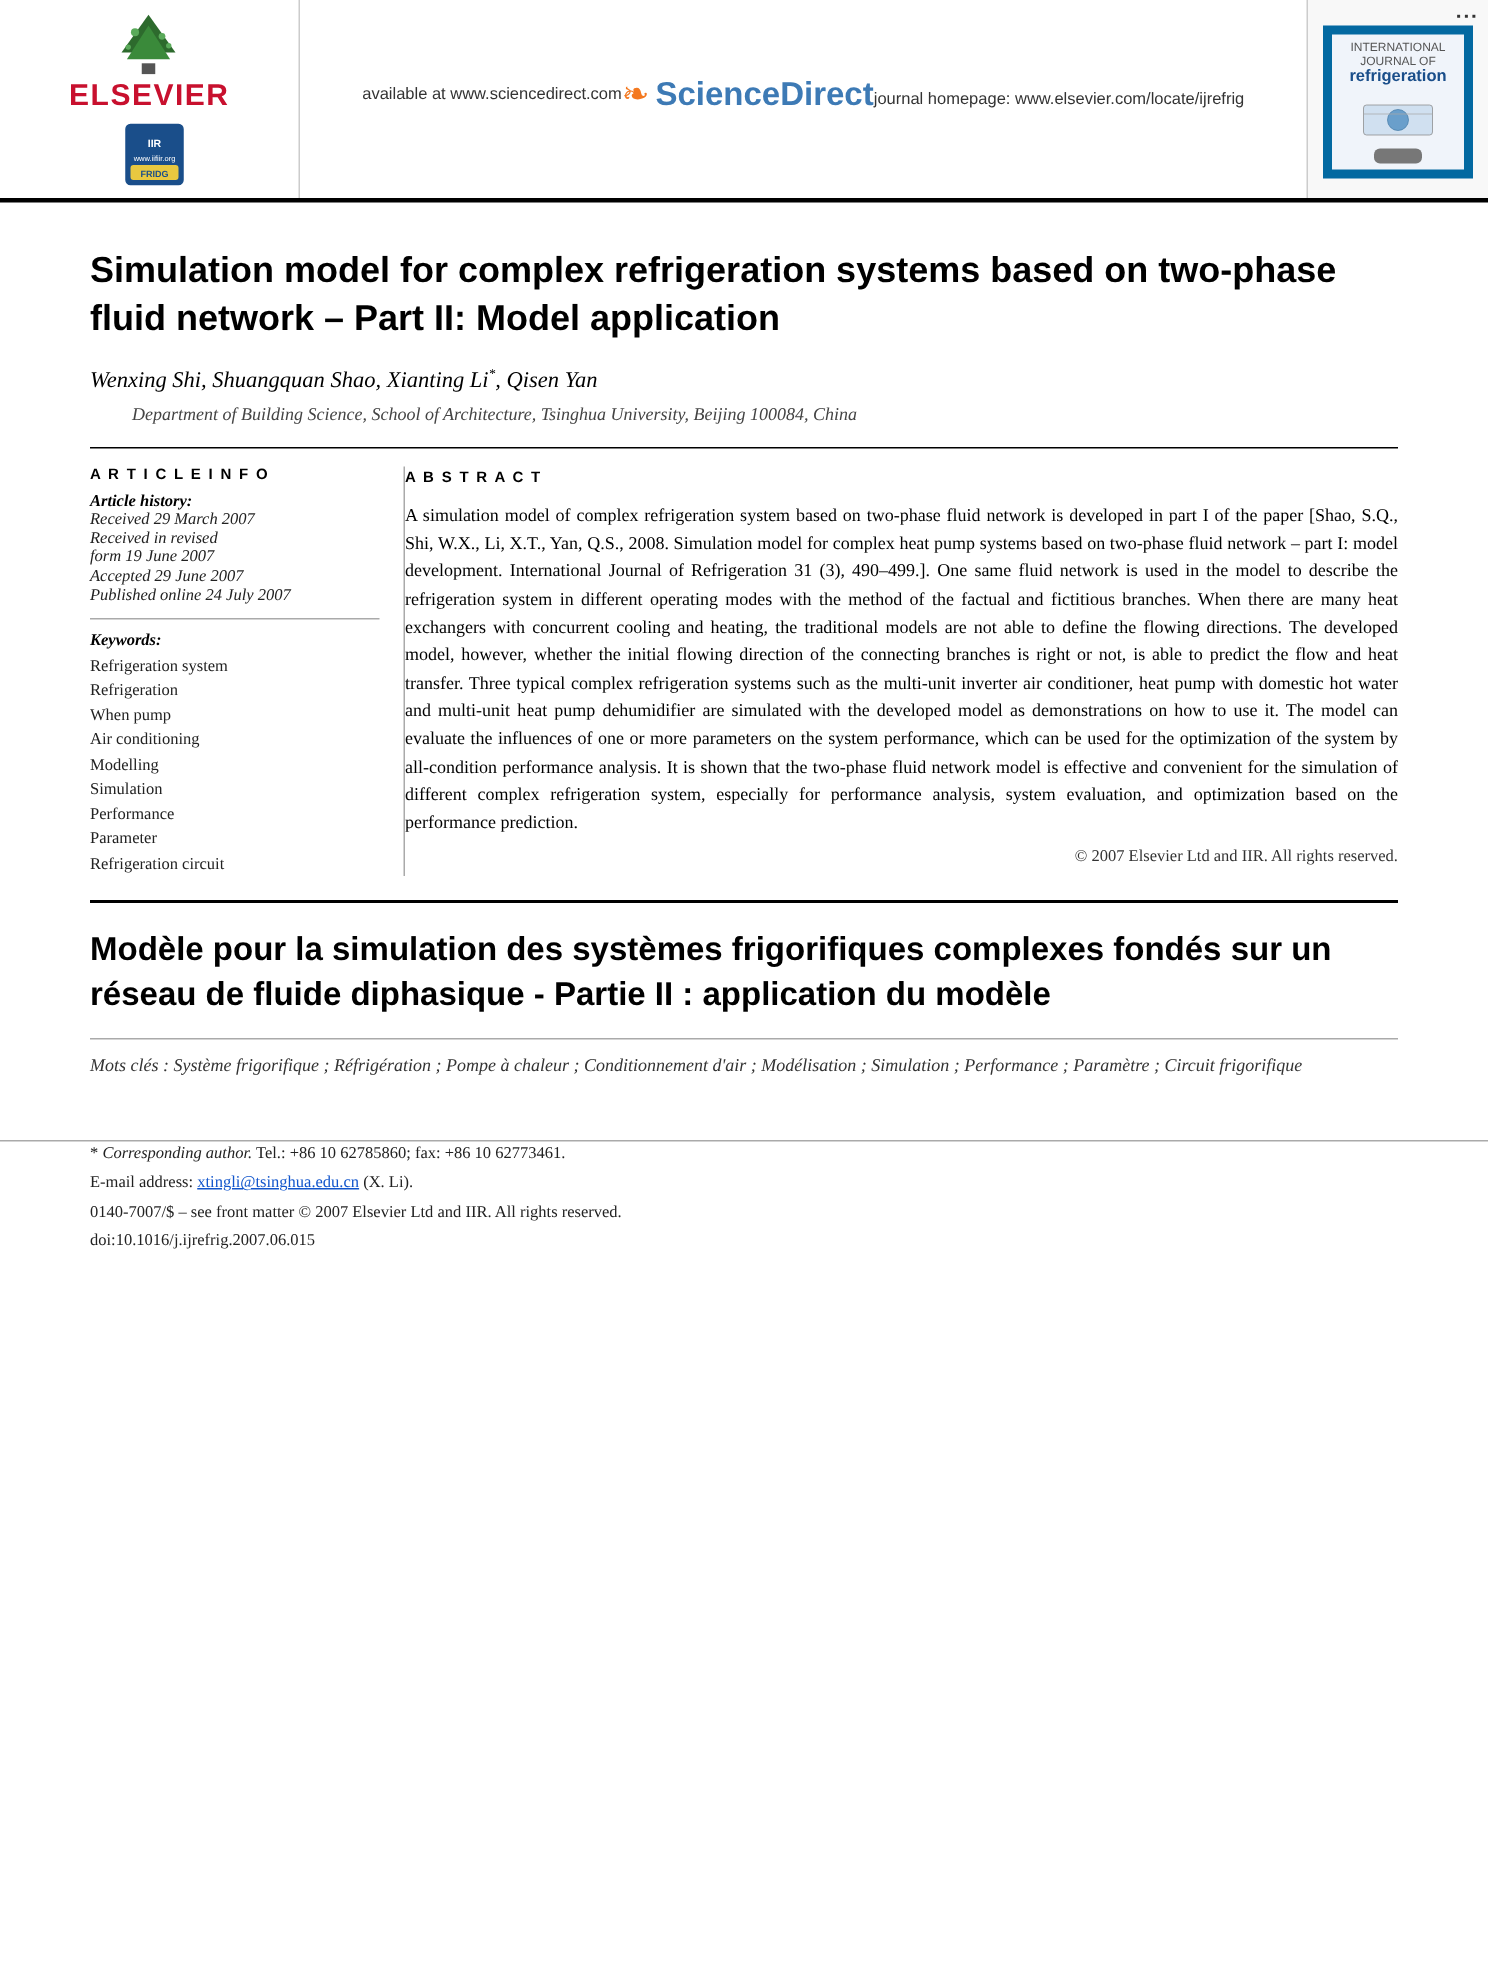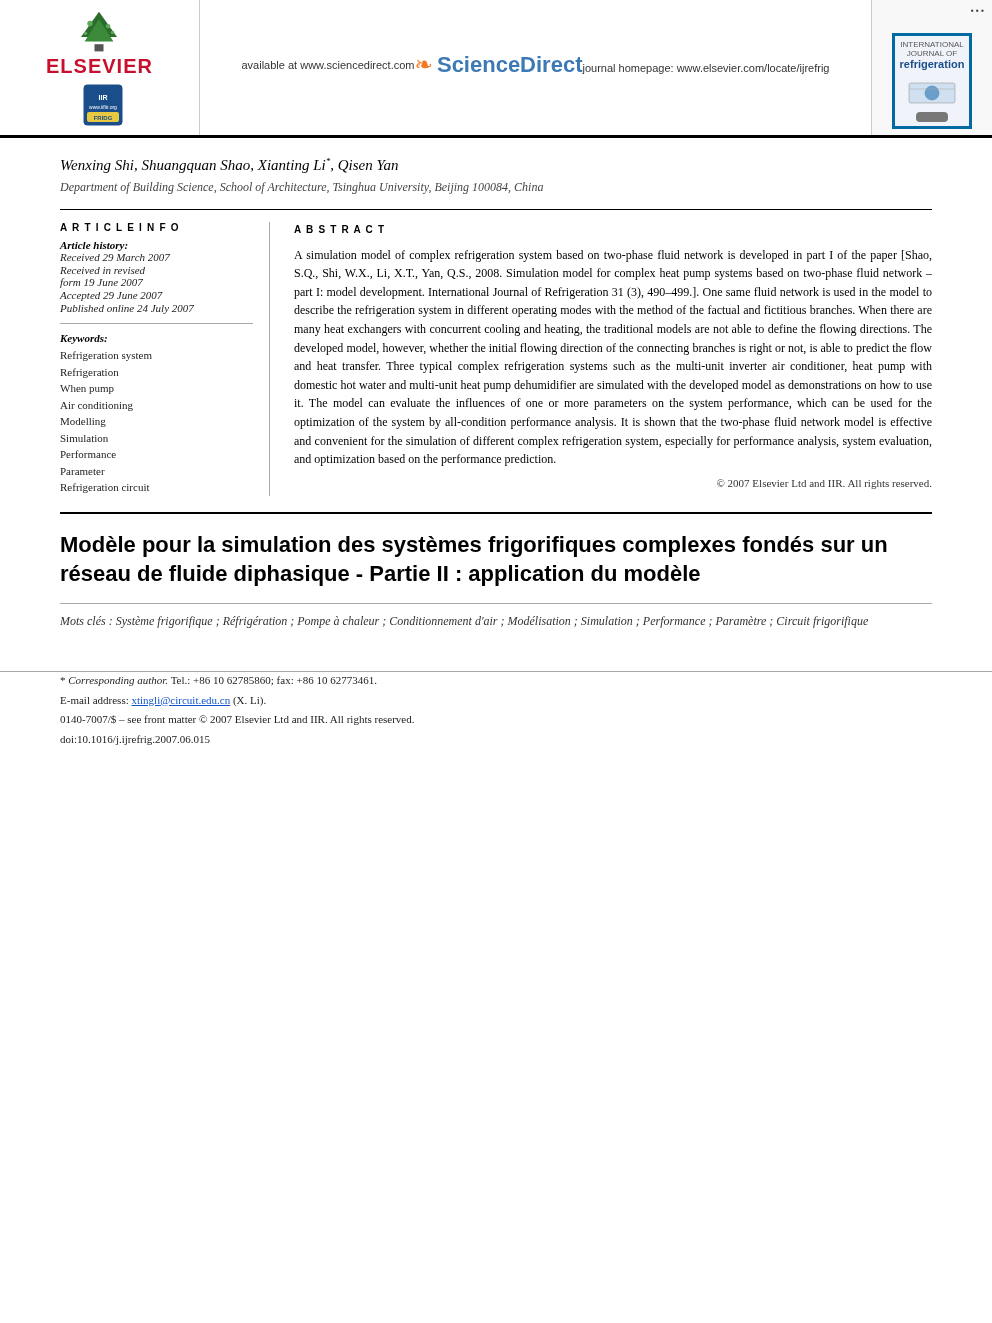--- a/index.html
+++ b/index.html
@@ -121,25 +121,25 @@
       font-style: italic;
       font-size: 15px;
       margin-bottom: 6px;
       color: #000;
     }
     .affiliation-line {
       font-style: italic;
       font-size: 12px;
       color: #444;
       margin-bottom: 14px;
+      margin-left: 28px;
     }
     .two-col {
       display: flex;
       flex-direction: row;
-      gap: 24px;
       border-top: 1px solid #000;
       padding-top: 12px;
       margin-bottom: 0;
     }
     .article-info-col {
       width: 210px;
       min-width: 210px;
       border-right: 1px solid #aaa;
       padding-right: 16px;
       font-size: 11.5px;
@@ -306,38 +306,39 @@
       <div class="sciencedirect-logo">
         <span class="sd-icon">❧</span>
         <span class="sd-text">ScienceDirect</span>
       </div>
       <div class="journal-homepage-text">journal homepage: www.elsevier.com/locate/ijrefrig</div>
     </div>
 
     <div class="logo-right">
       <div style="display:flex;flex-direction:column;align-items:center;width:100%;">
         <div style="font-size:8px;font-family:Arial;color:#333;text-align:right;width:100%;margin-bottom:2px;">▪ ▪ ▪</div>
-        <div style="border:3px solid #0369a1;background:#f0f4fa;width:80px;padding:4px;text-align:center;margin-top:16px;">
+        <div style="border:6px solid #0369a1;background:#f0f4fa;width:100px;padding:4px;text-align:center;">
           <div style="font-size:8px;font-family:Arial;color:#555;text-transform:uppercase;">international<br>journal of</div>
           <div class="right-journal-name">refrigeration</div>
           <div style="margin-top:4px;">
             <svg width="50" height="30" viewBox="0 0 50 30">
               <rect x="2" y="8" width="46" height="20" rx="2" fill="#d0e0f0" stroke="#888" stroke-width="0.5"></rect>
               <circle cx="25" cy="18" r="7" fill="#6a9fcb" stroke="#4a7faa" stroke-width="0.5"></circle>
               <line x1="2" y1="14" x2="48" y2="14" stroke="#aaa" stroke-width="0.5"></line>
             </svg>
           </div>
           <div style="margin-top:3px;width:32px;height:10px;background:#777;border-radius:4px;margin-left:auto;margin-right:auto;"></div>
         </div>
       </div>
     </div>
   </div>
 
   <div class="main-content">
 
+    <h1 class="article-title">Simulation model for complex refrigeration systems based on two-phase fluid network – Part II: Model application</h1>
 
     <div class="authors-line">
       <span>Wenxing Shi, Shuangquan Shao, Xianting Li<span class="superscript">*</span>, Qisen Yan</span>
     </div>
 
     <div class="affiliation-line">Department of Building Science, School of Architecture, Tsinghua University, Beijing 100084, China</div>
 
     <div class="two-col">
 
       <div class="article-info-col">
@@ -385,20 +386,20 @@
   <div class="footer-section">
     <div class="footnote-line">
       <span>
         <span style="font-size:11px;">* </span>
         <em>Corresponding author.</em>
         <span> Tel.: +86 10 62785860; fax: +86 10 62773461.</span>
       </span>
     </div>
     <div class="footnote-line">
       <span>E-mail address: </span>
-      <a class="footnote-email">xtingli@circuit.edu.cn</a>
+      <a class="footnote-email">xtingli@tsinghua.edu.cn</a>
       <span>(X. Li).</span>
     </div>
     <div class="footnote-line">0140-7007/$ – see front matter © 2007 Elsevier Ltd and IIR. All rights reserved.</div>
     <div class="footnote-line">doi:10.1016/j.ijrefrig.2007.06.015</div>
   </div>
 
 </div>
 
 </body></html>

